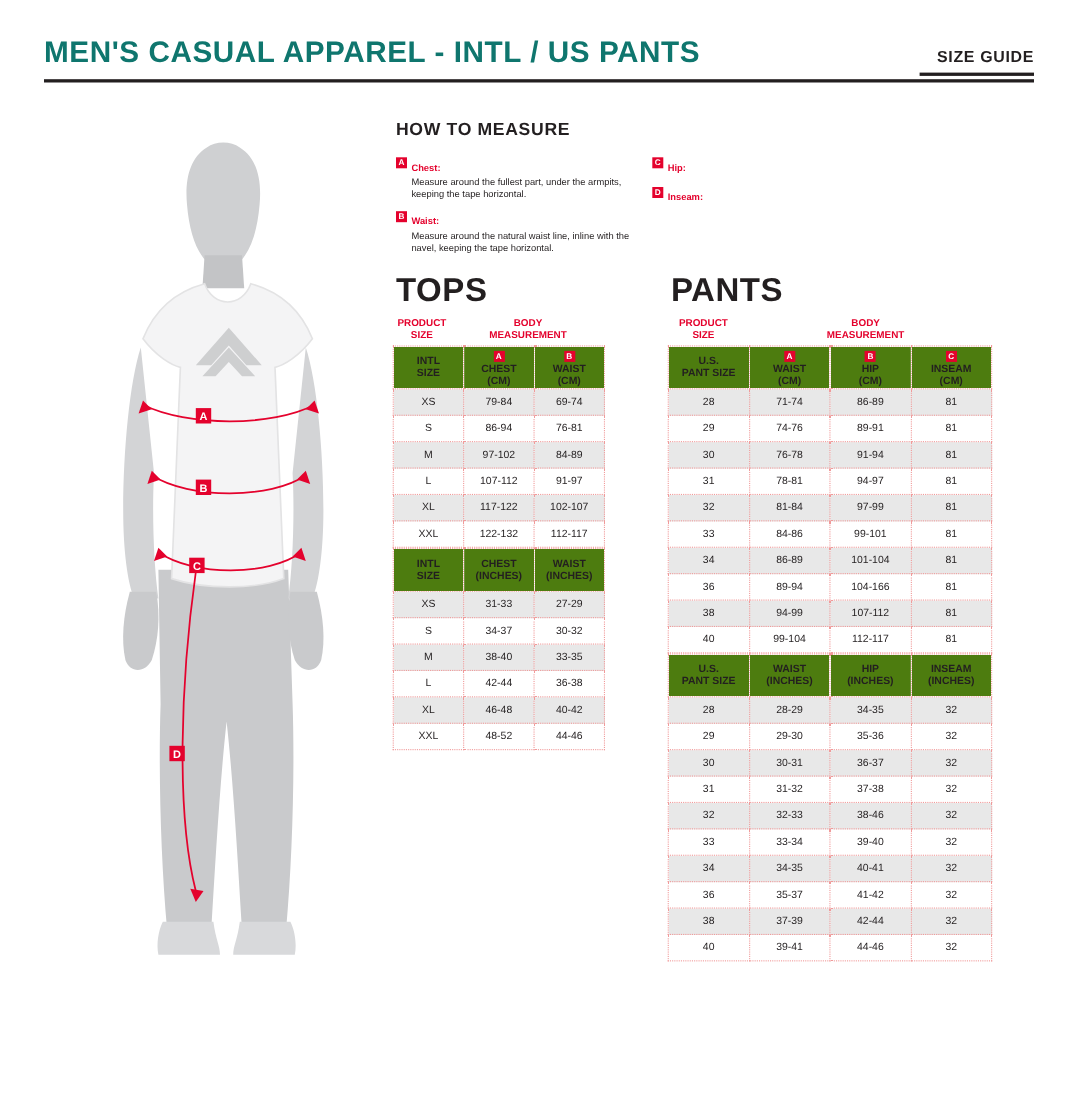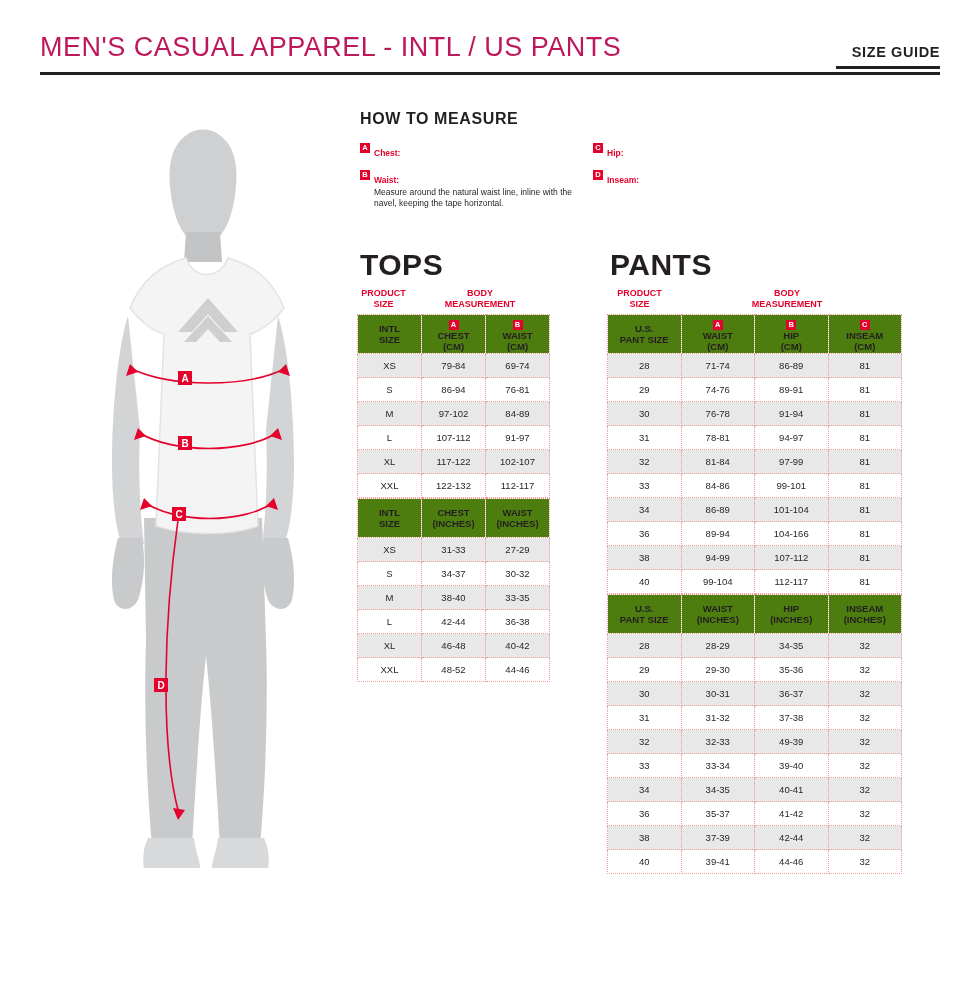--- a/index.html
+++ b/index.html
@@ -23,23 +23,23 @@
   
   .header {
     position: absolute;
     left: 40px;
     top: 18px;
     width: 900px;
     height: 52px;
   }
   .header-title {
     font-size: 27px;
-    font-weight: normal;
+    font-weight: bold;
     letter-spacing: 0.5px;
-    color: #be185d;
+    color: #0f766e;
     position: absolute;
     left: 0;
     top: 14px;
     white-space: nowrap;
   }
   .size-guide {
     position: absolute;
     right: 0;
     top: 26px;
     font-size: 14.5px;
@@ -277,20 +277,21 @@
     </svg>
   </div>
 
   <div class="howto">
     <h2>HOW TO MEASURE</h2>
     <div class="howto-cols">
       <div class="howto-col">
         <div class="howto-item">
           <span class="howto-badge">A</span>
           <span class="howto-term">Chest:</span>
+          <div class="howto-desc">Measure around the fullest part, under the armpits, keeping the tape horizontal.</div>
         </div>
         <div class="howto-item">
           <span class="howto-badge">B</span>
           <span class="howto-term">Waist:</span>
           <div class="howto-desc">Measure around the natural waist line, inline with the navel, keeping the tape horizontal.</div>
         </div>
       </div>
       <div class="howto-col">
         <div class="howto-item">
           <span class="howto-badge">C</span>
@@ -539,21 +540,21 @@
           </tr>
           <tr class="">
             <td>31</td>
             <td>31-32</td>
             <td>37-38</td>
             <td>32</td>
           </tr>
           <tr class="alt">
             <td>32</td>
             <td>32-33</td>
-            <td>49-39</td>
+            <td>38-46</td>
             <td>32</td>
           </tr>
           <tr class="">
             <td>33</td>
             <td>33-34</td>
             <td>39-40</td>
             <td>32</td>
           </tr>
           <tr class="alt">
             <td>34</td>

